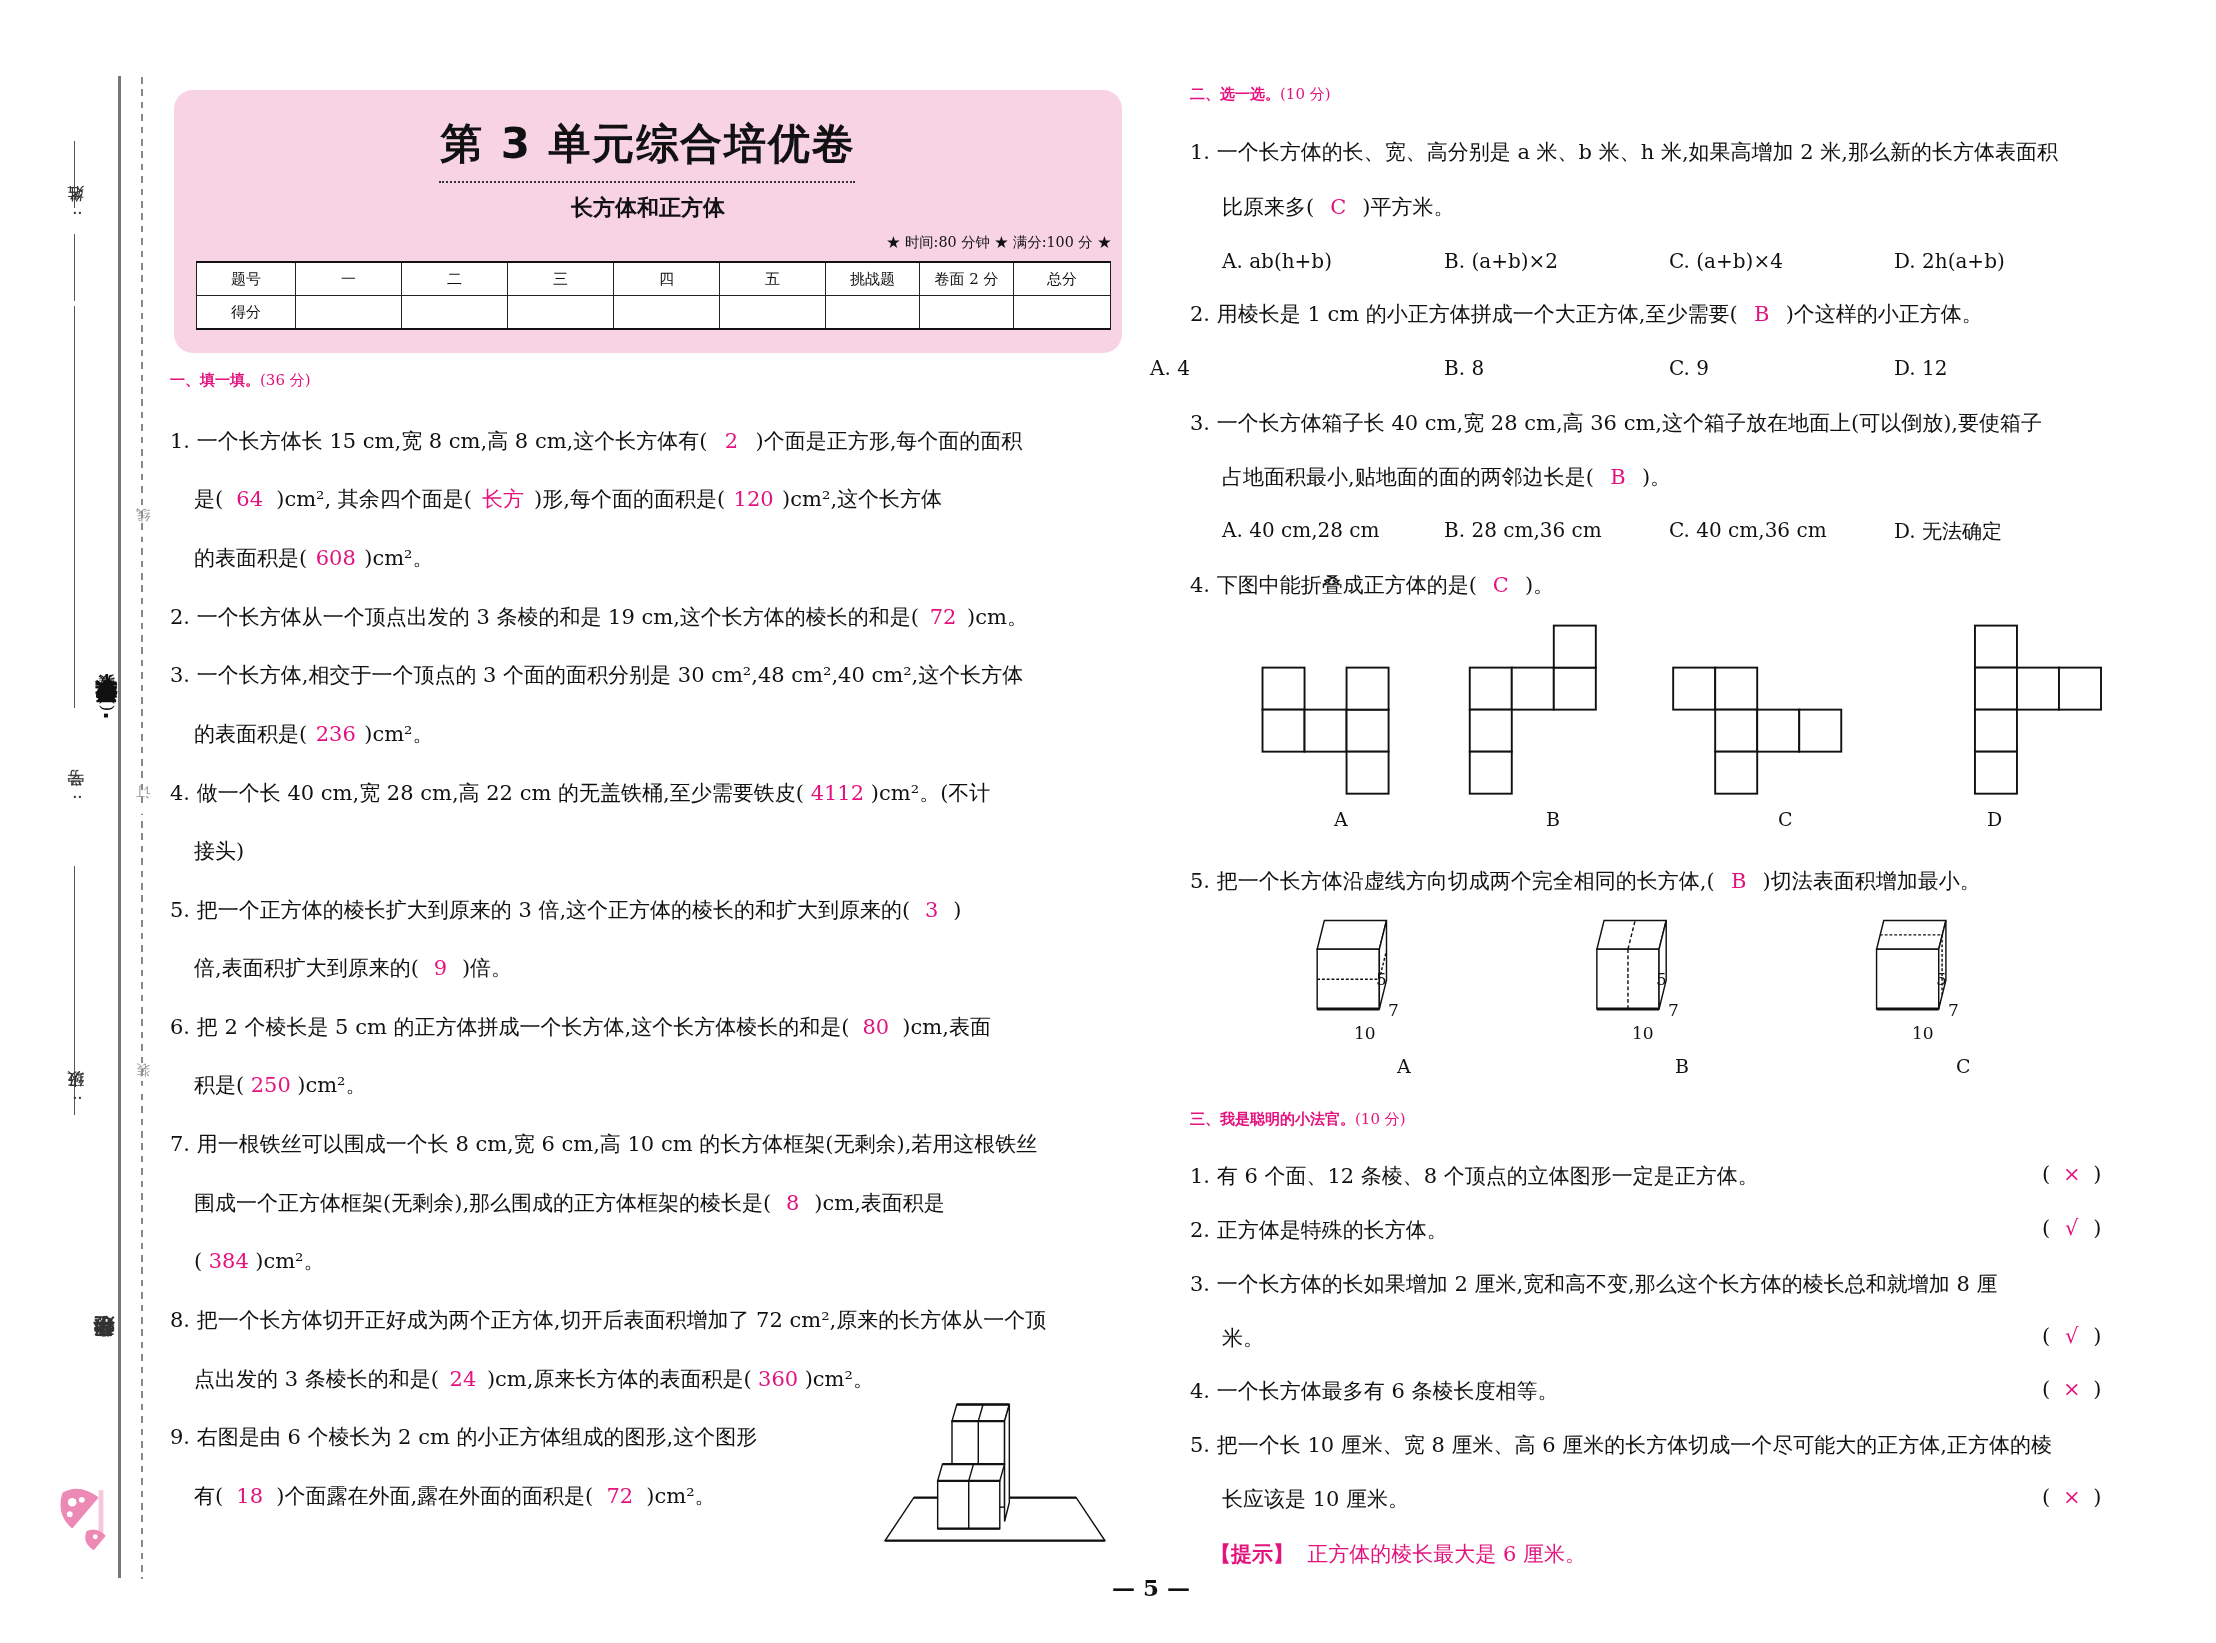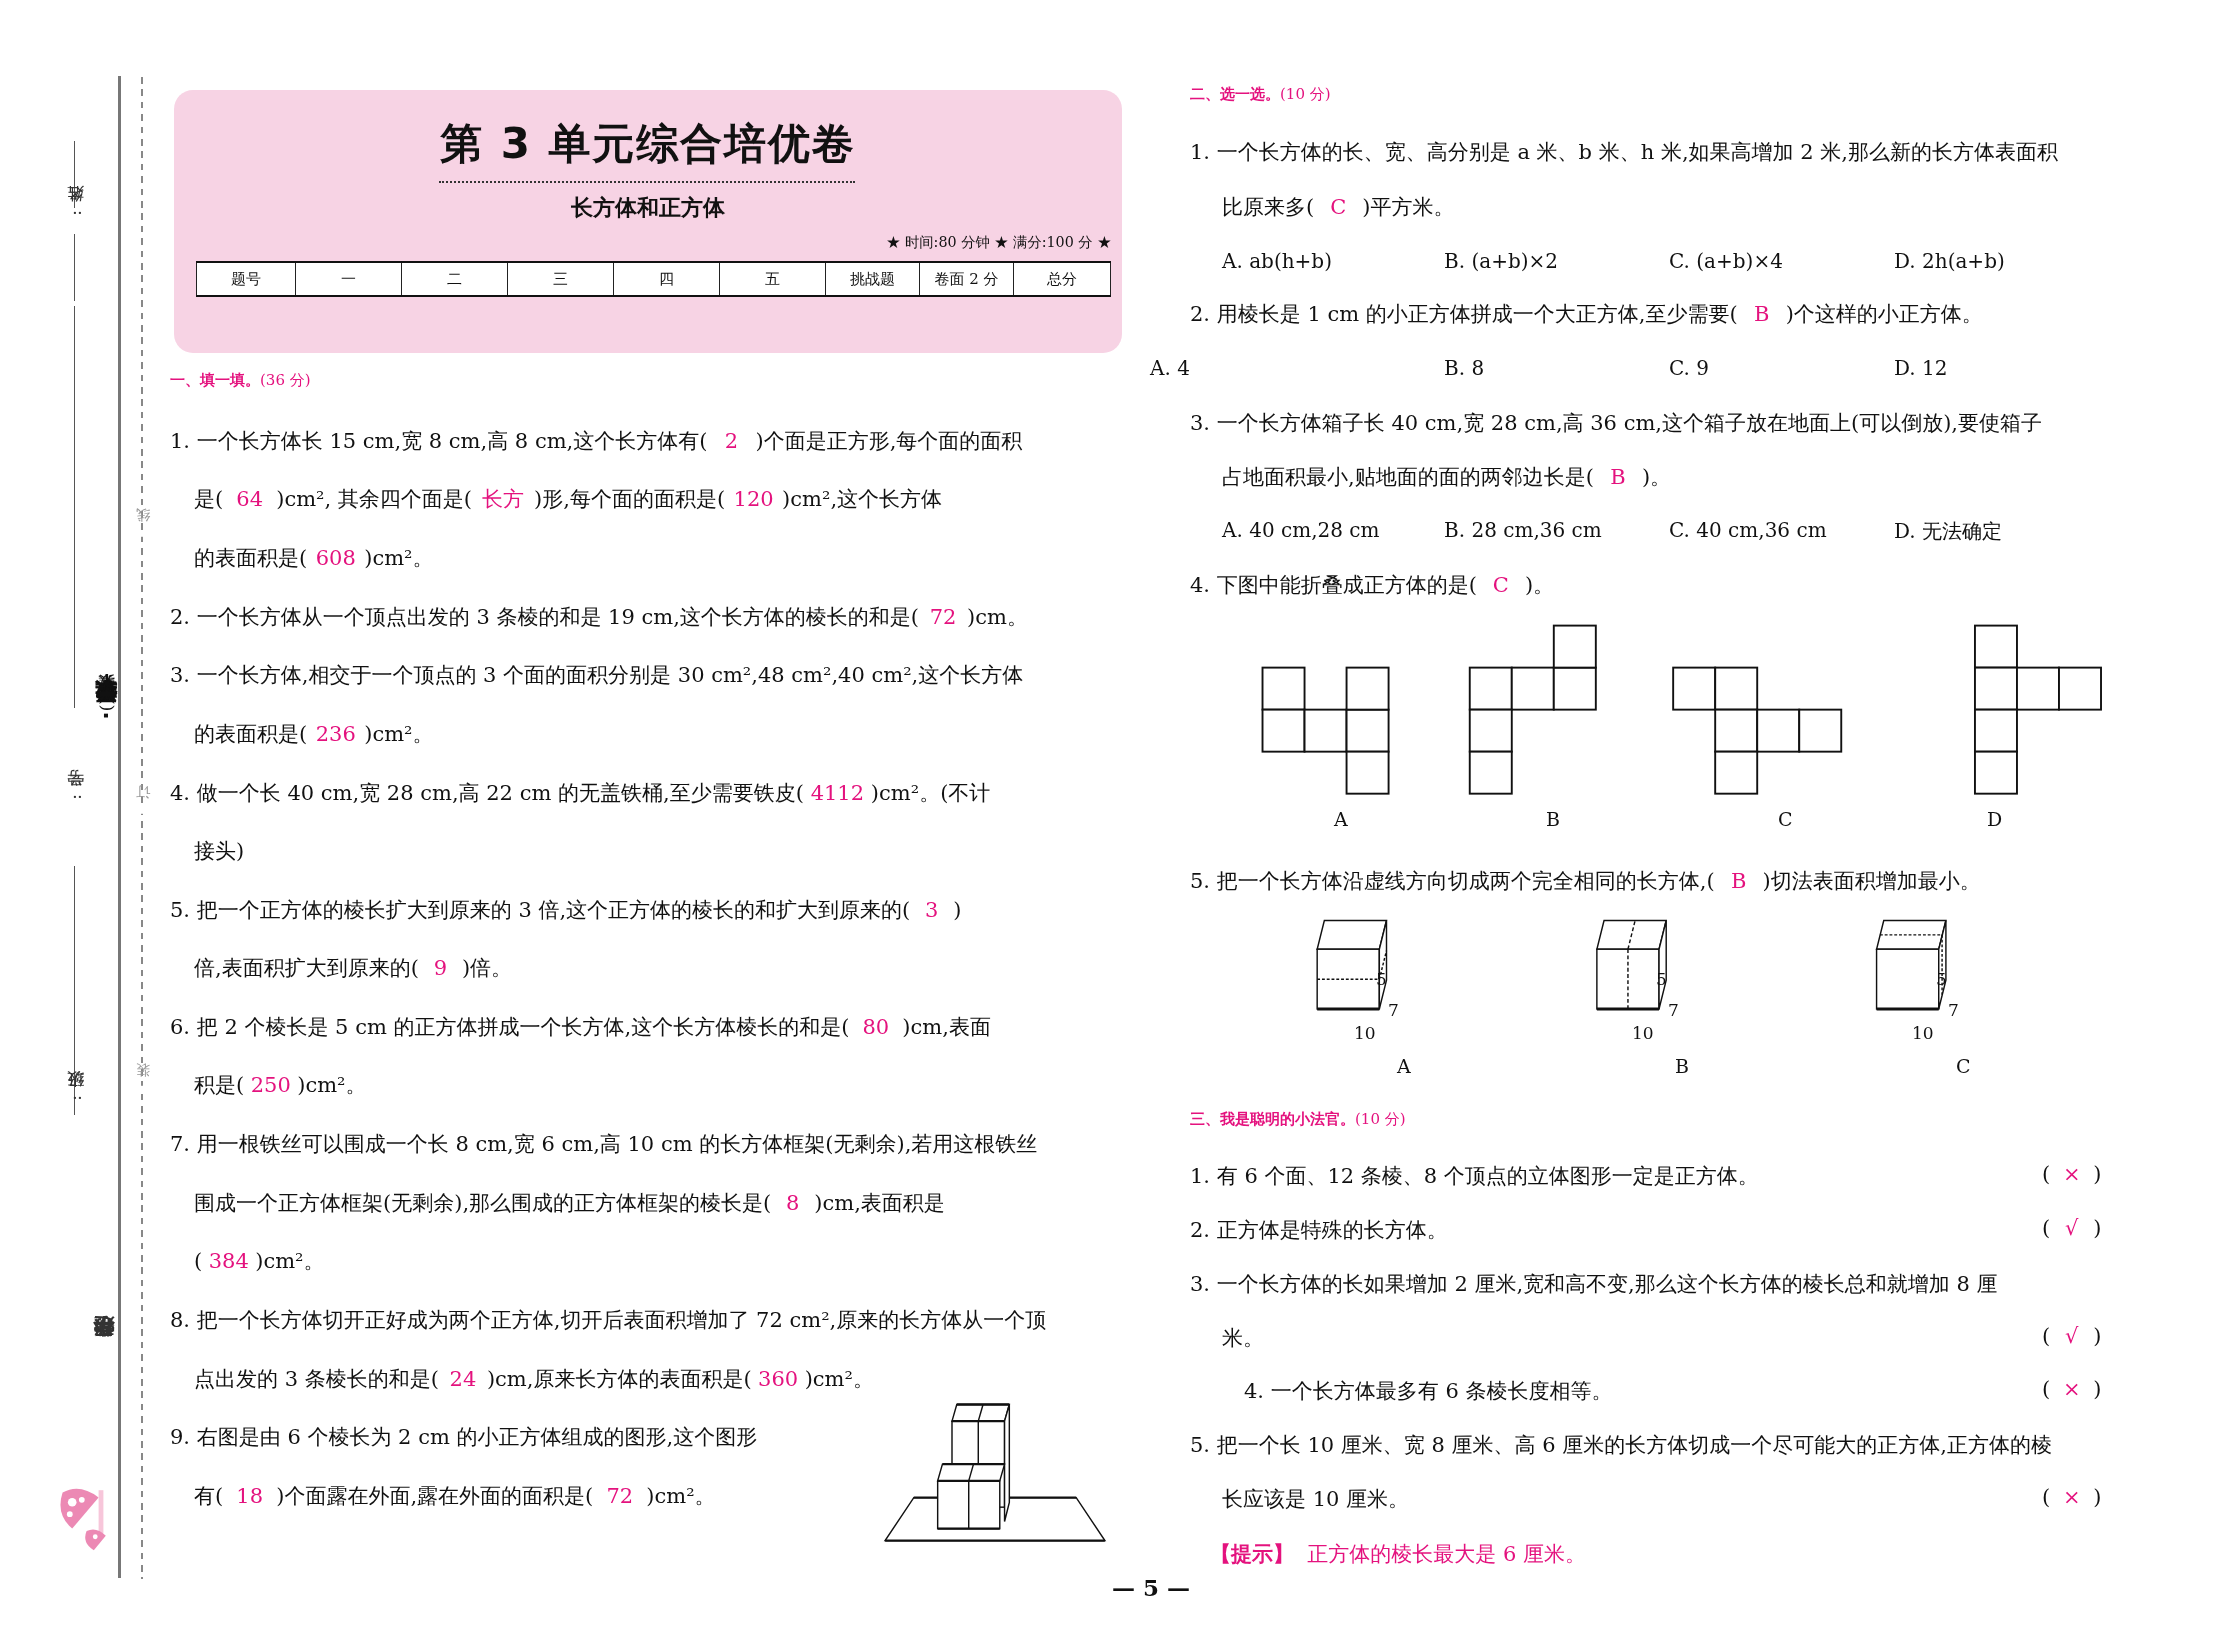--- a/index.html
+++ b/index.html
@@ -85,20 +85,31 @@
       <td style="width:96px">题号</td>
       <td style="width:103px">一</td>
       <td style="width:103px">二</td>
       <td style="width:103px">三</td>
       <td style="width:103px">四</td>
       <td style="width:103px">五</td>
       <td style="width:91px">挑战题</td>
       <td style="width:91px">卷面 2 分</td>
       <td>总分</td>
     </tr>
+    <tr>
+      <td>得分</td>
+      <td></td>
+          <td></td>
+      <td></td>
+          <td></td>
+      <td></td>
+          <td></td>
+      <td></td>
+          <td></td>
+    </tr>
   </tbody>
     </table>
 </div>
 
 <div class="section-head" style="left:170px;top:371px">
   <span>一、填一填。</span><span class="pts">(36 分)</span>
 </div>
 
 <div class="line" style="left:170px;top:427px"><span>1. 一个长方体长 15 cm,宽 8 cm,高 8 cm,这个长方体有(</span><span class="ans" style="width:48px">2</span><span>)个面是正方形,每个面的面积</span></div>
 <div class="line" style="left:194px;top:485px"><span>是(</span><span class="ans" style="width:53px">64</span><span>)cm², 其余四个面是(</span><span class="ans" style="width:62px">长方</span><span>)形,每个面的面积是(</span><span class="ans" style="width:57px">120</span><span>)cm²,这个长方体</span></div>
@@ -267,21 +278,21 @@
 <div class="line" style="left:1190px;top:1162px">1. 有 6 个面、12 条棱、8 个顶点的立体图形一定是正方体。</div>
 <div class="judge" style="top:1162px">(<span class="ans">×</span>)</div>
 
 <div class="line" style="left:1190px;top:1216px">2. 正方体是特殊的长方体。</div>
 <div class="judge" style="top:1216px">(<span class="ans">√</span>)</div>
 
 <div class="line" style="left:1190px;top:1270px">3. 一个长方体的长如果增加 2 厘米,宽和高不变,那么这个长方体的棱长总和就增加 8 厘</div>
 <div class="line" style="left:1222px;top:1324px">米。</div>
 <div class="judge" style="top:1324px">(<span class="ans">√</span>)</div>
 
-<div class="line" style="left:1244px;top:1377px">4. 一个长方体最多有 6 条棱长度相等。</div>
+<div class="line" style="left:1190px;top:1377px">4. 一个长方体最多有 6 条棱长度相等。</div>
 <div class="judge" style="top:1377px">(<span class="ans">×</span>)</div>
 
 <div class="line" style="left:1190px;top:1431px">5. 把一个长 10 厘米、宽 8 厘米、高 6 厘米的长方体切成一个尽可能大的正方体,正方体的棱</div>
 <div class="line" style="left:1222px;top:1485px">长应该是 10 厘米。</div>
 <div class="judge" style="top:1485px">(<span class="ans">×</span>)</div>
 
 <div class="hint"><b>【提示】</b>&nbsp;&nbsp;<span>正方体的棱长最大是 6 厘米。</span></div>
 
 <div class="page-num">— 5 —</div>
 

